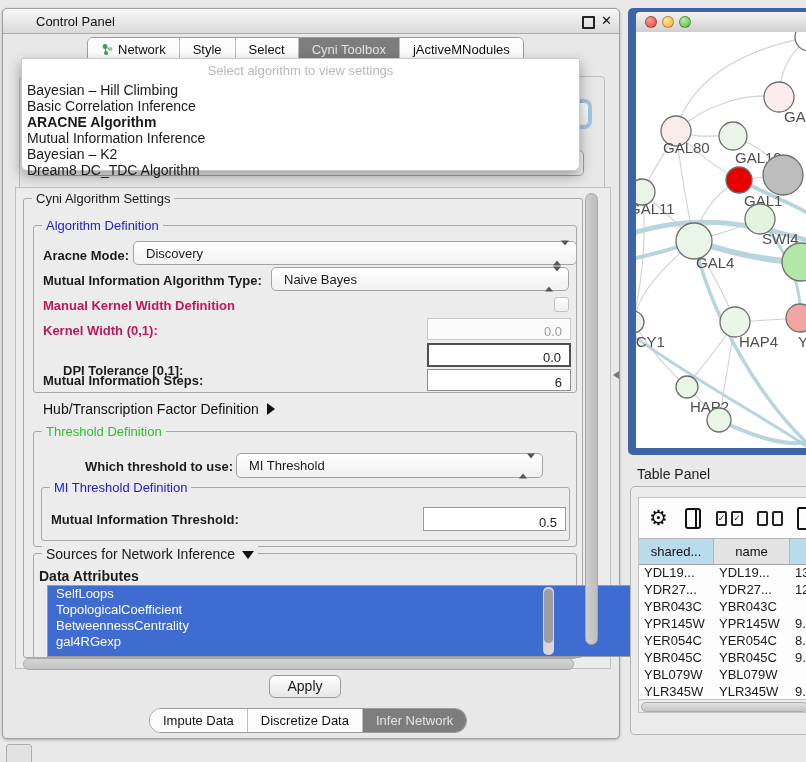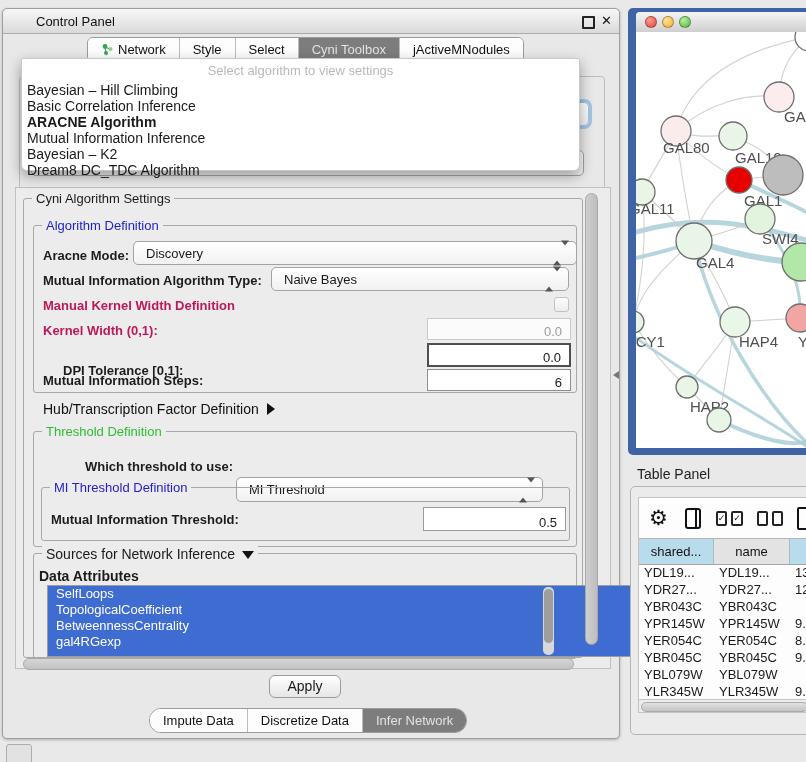--- a/index.html
+++ b/index.html
@@ -218,21 +218,21 @@
 
     <span class="plain-lbl" style="left:40px;top:392px;">
       <span>Hub/Transcription Factor Definition</span>
       <span class="tri-right"></span>
     </span>
 
     <div class="grp" style="left:30px;top:422px;width:542px;height:114px;">
       <span class="grp-label" style="color:#2ebf2e;">Threshold Definition</span>
     </div>
     <span class="lbl" style="left:82px;top:450px;">Which threshold to use:</span>
-    <div class="combo" style="left:233px;top:444px;width:307px;height:25px;margin-top:24px;">
+    <div class="combo" style="left:233px;top:444px;width:307px;height:25px;">
       <span>MI Threshold</span>
       <span class="stepper"><span class="up"></span><span class="dn"></span></span>
     </div>
 
     <div class="grp" style="left:38px;top:478px;width:527px;height:52px;">
       <span class="grp-label" style="color:#2222cc;">MI Threshold Definition</span>
     </div>
     <span class="lbl" style="left:48px;top:503px;">Mutual Information Threshold:</span>
     <div class="field" style="left:420px;top:498px;width:143px;height:24px;border-color:#9a9a9a;">
       <span>0.5</span>

